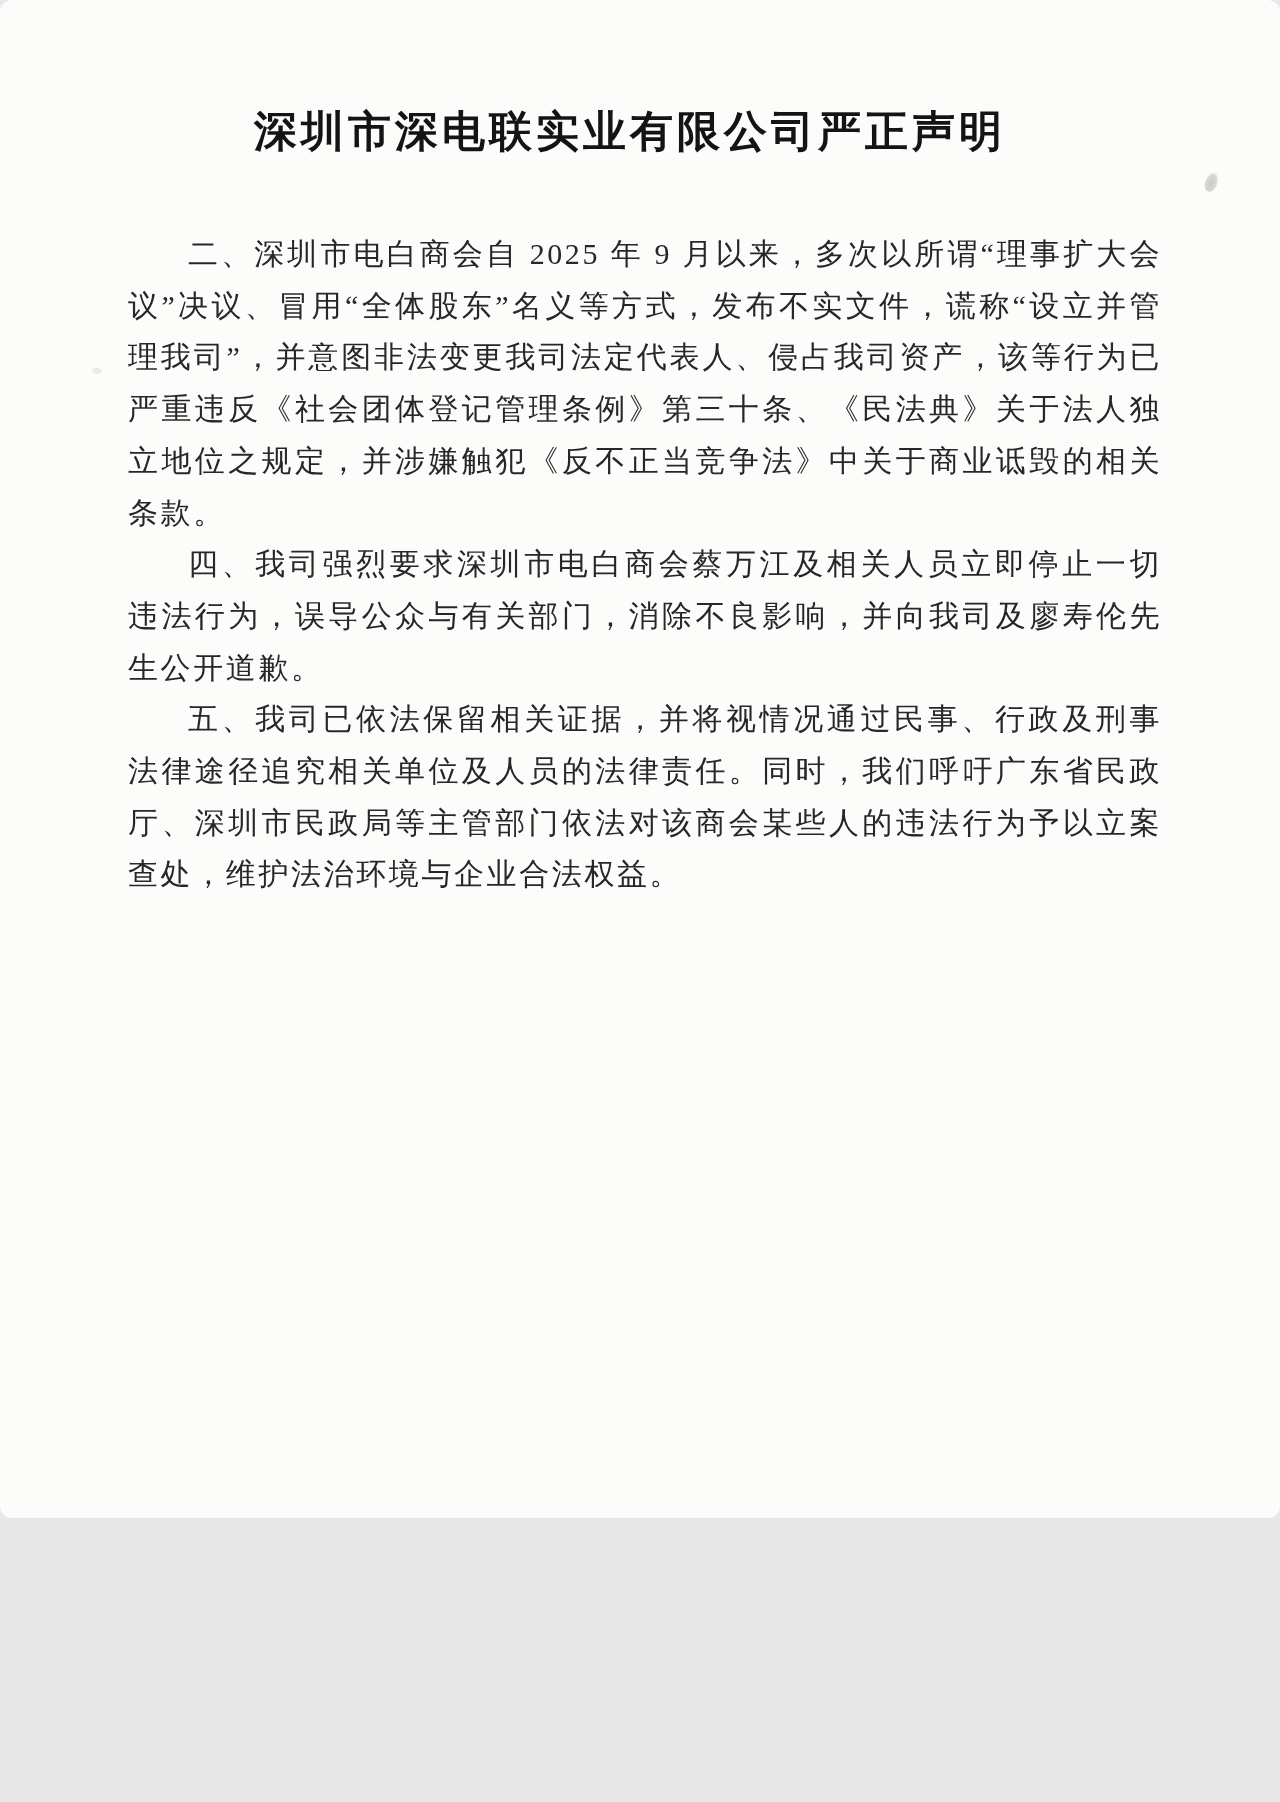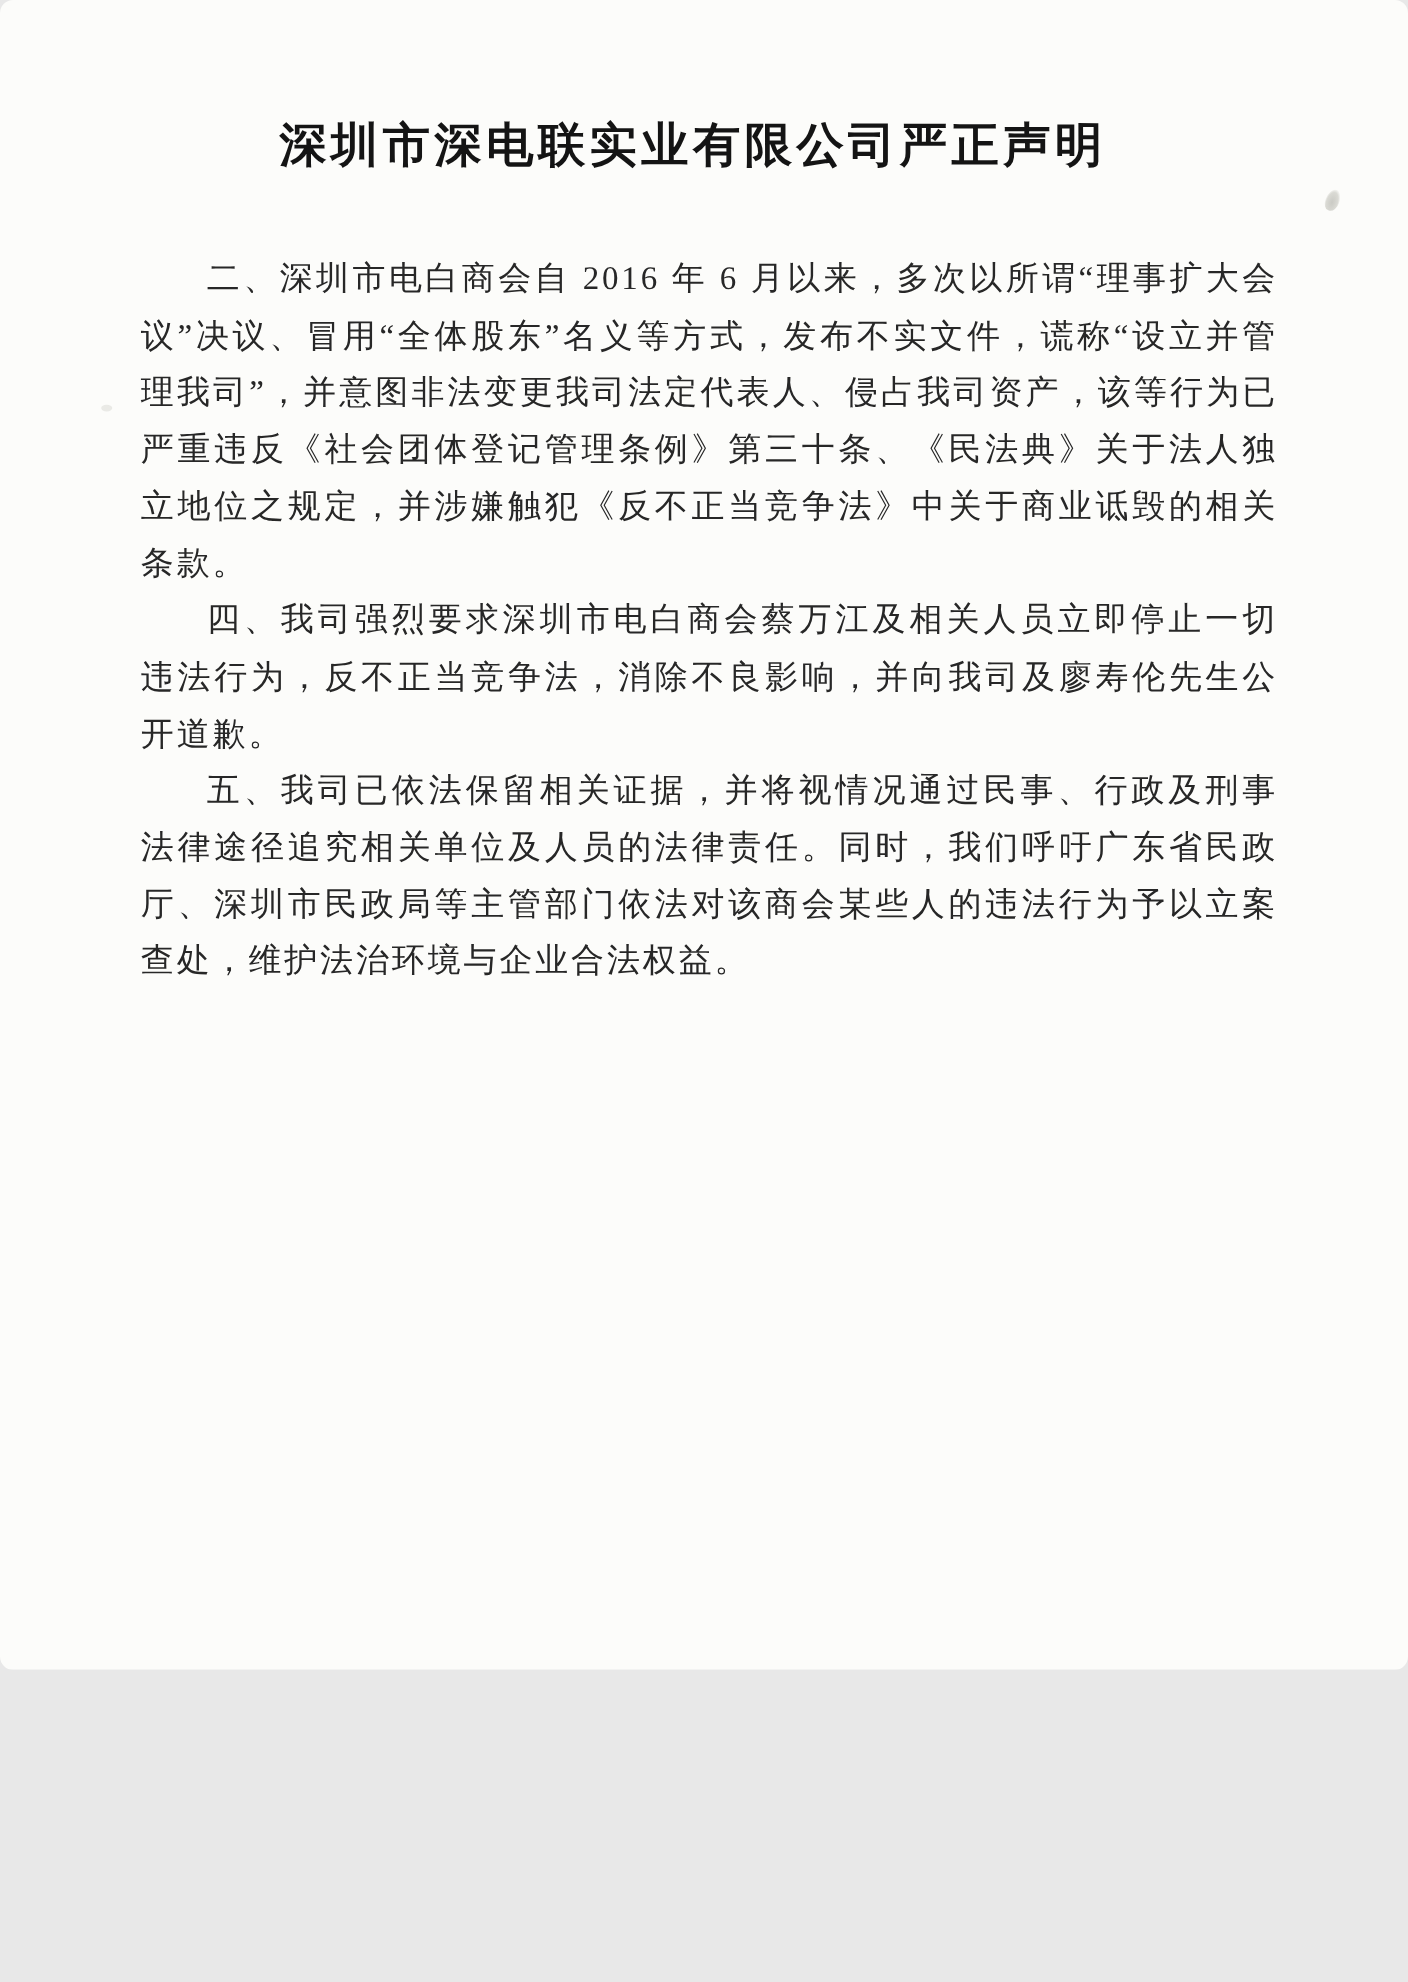--- a/index.html
+++ b/index.html
@@ -86,22 +86,22 @@
   }
 </style>
 </head>
 <body>
 
 <div class="page">
 
   <h1 class="title">深圳市深电联实业有限公司严正声明</h1>
 
   <div class="body">
-    <p>二、深圳市电白商会自 2016 年 6 月以来，多次以所谓“理事扩大会议”决议、冒用“全体股东”名义等方式，发布不实文件，谎称“设立并管理我司”，并意图非法变更我司法定代表人、侵占我司资产，该等行为已严重违反《社会团体登记管理条例》第三十条、《民法典》关于法人独立地位之规定，并涉嫌触犯《反不正当竞争法》中关于商业诋毁的相关条款。</p>
-    <p>四、我司强烈要求深圳市电白商会蔡万江及相关人员立即停止一切违法行为，反不正当竞争法，消除不良影响，并向我司及廖寿伦先生公开道歉。</p>
+    <p>二、深圳市电白商会自 2025 年 9 月以来，多次以所谓“理事扩大会议”决议、冒用“全体股东”名义等方式，发布不实文件，谎称“设立并管理我司”，并意图非法变更我司法定代表人、侵占我司资产，该等行为已严重违反《社会团体登记管理条例》第三十条、《民法典》关于法人独立地位之规定，并涉嫌触犯《反不正当竞争法》中关于商业诋毁的相关条款。</p>
+    <p>四、我司强烈要求深圳市电白商会蔡万江及相关人员立即停止一切违法行为，误导公众与有关部门，消除不良影响，并向我司及廖寿伦先生公开道歉。</p>
     <p>五、我司已依法保留相关证据，并将视情况通过民事、行政及刑事法律途径追究相关单位及人员的法律责任。同时，我们呼吁广东省民政厅、深圳市民政局等主管部门依法对该商会某些人的违法行为予以立案查处，维护法治环境与企业合法权益。</p>
   </div>
 
   <div class="signature">
     <div>深圳市深电联实业有限公司</div>
     <div>2025 年 17 月 10 日</div>
   </div>
 
   <svg class="seal ink" viewBox="0 0 248 252" xmlns="http://www.w3.org/2000/svg" aria-hidden="true">
 

